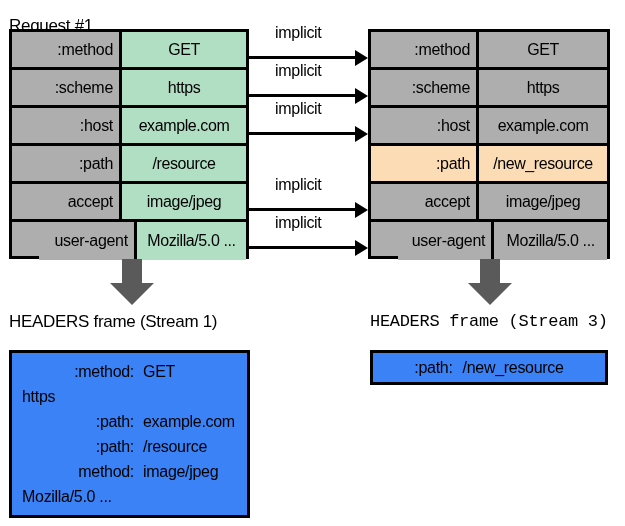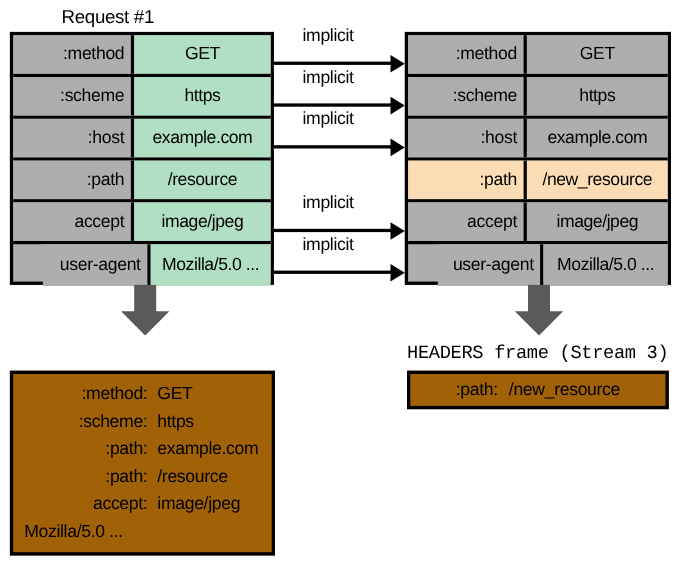--- a/index.html
+++ b/index.html
@@ -120,22 +120,23 @@
     border-left: 22px solid transparent;
     border-right: 22px solid transparent;
     border-top: 22px solid #5a5a5a;
   }
 
   
   .frame-box {
     position: absolute;
     border: 3px solid #000;
     box-sizing: border-box;
-    background: #a16207;
+    background: #3b82f6;
     padding: 6px 10px 8px 10px;
+    margin-top: 13px;
   }
   .frame-line {
     display: flex;
     font-size: 16px;
     line-height: 25px;
     letter-spacing: -0.3px;
     white-space: nowrap;
   }
   .frame-name {
     text-align: right;
@@ -144,21 +145,21 @@
   .frame-value { text-align: left; }
 
   #frame-box-stream-1 { left: 9px; top: 337px; width: 241px; height: 168px; }
   #frame-box-stream-1 .frame-name { width: 112px; }
 
   #frame-box-stream-3 { left: 370px; top: 337px; width: 238px; height: 35px; padding: 2px 0 0 0; }
   #frame-box-stream-3 .frame-line { justify-content: center; }
   #frame-box-stream-3 .frame-name { width: auto; padding-right: 10px; }
 
   
-  #caption-request-1 { left: 9px; top: 6px; margin-left: 47px; }
+  #caption-request-1 { left: 9px; top: 16px; }
   #caption-request-2 { left: 368px; top: 5px; }
   #caption-frame-stream-1 { left: 9px; top: 312px; }
   #caption-frame-stream-3 { left: 370px; top: 312px; font-family: Liberation Mono, monospace; }
 </style>
 </head>
 <body>
 
 <div class="stage">
 
   <div class="caption abs" id="caption-request-1">Request #1</div>
@@ -243,40 +244,40 @@
   <div class="down-arrow" style="left:110px; top:259px; width:44px; height:47px;">
     <div class="shaft"></div>
     <div class="head"></div>
   </div>
 
   <div class="down-arrow" style="left:468px; top:259px; width:44px; height:47px;">
     <div class="shaft"></div>
     <div class="head"></div>
   </div>
 
+  <div class="caption abs" id="caption-frame-stream-1">HEADERS frame (Stream 1)</div>
 
   <div class="frame-box" id="frame-box-stream-1">
     <div class="frame-line">
       <span class="frame-name">:method:</span>
       <span class="frame-value">GET</span>
     </div>
     <div class="frame-line">
-      <span class="frame-name">:scheme:</span>
       <span class="frame-value">https</span>
     </div>
     <div class="frame-line">
       <span class="frame-name">:path:</span>
       <span class="frame-value">example.com</span>
     </div>
     <div class="frame-line">
       <span class="frame-name">:path:</span>
       <span class="frame-value">/resource</span>
     </div>
     <div class="frame-line">
-      <span class="frame-name">accept:</span>
+      <span class="frame-name">method:</span>
       <span class="frame-value">image/jpeg</span>
     </div>
     <div class="frame-line">
       <span class="frame-value">Mozilla/5.0 ...</span>
     </div>
   </div>
 
   <div class="caption abs" id="caption-frame-stream-3">HEADERS frame (Stream 3)</div>
 
   <div class="frame-box" id="frame-box-stream-3">

